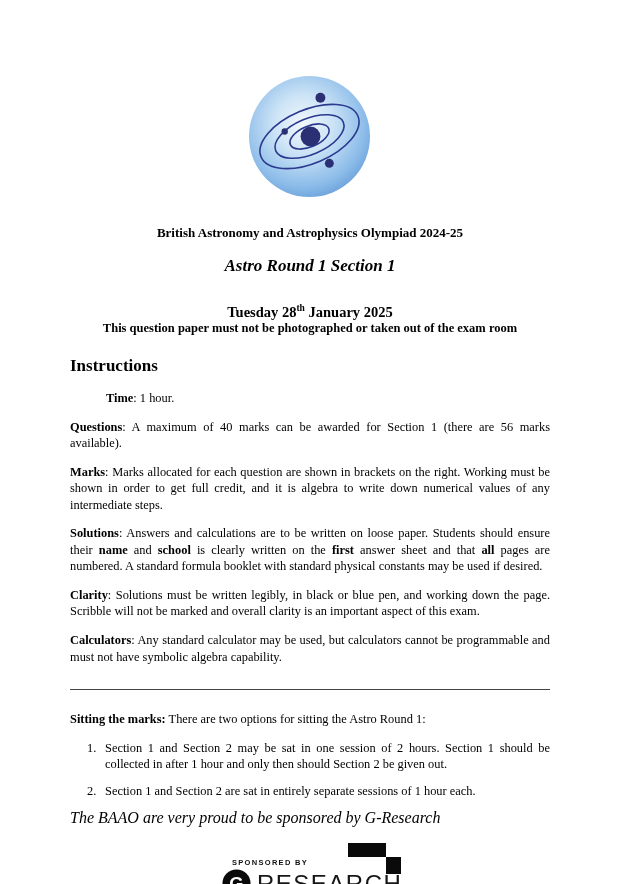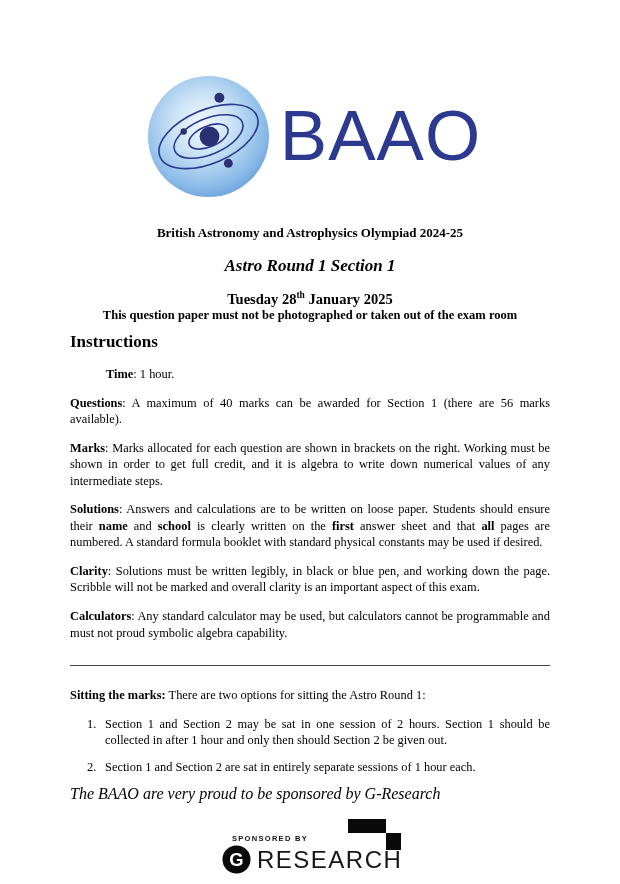--- a/index.html
+++ b/index.html
@@ -41,28 +41,28 @@
     font-size: 19px;
     line-height: 21px;
     margin-top: 6px;
     letter-spacing: 0.2px;
   }
 
   
   .titles { text-align: center; }
   .title-main   { margin-top: 27px; font-size: 13px; font-weight: bold; }
   .title-round  { margin-top: 15px; font-size: 17px; font-weight: bold; font-style: italic; }
-  .title-date   { margin-top: 14px; font-size: 14.5px; font-weight: bold; }
+  .title-date   { margin-top: 27px; font-size: 14.5px; font-weight: bold; }
   .title-date sup { font-size: 9.5px; }
   .warning      { font-size: 12.5px; font-weight: bold; text-align: center; }
 
   
   .content { padding: 0 70px; }
   .instructions-heading {
-    margin-top: 9px;
+    margin-top: 20px;
     font-size: 17px;
     font-weight: bold;
   }
   .para {
     margin-top: 9px;
     font-size: 12.4px;
     line-height: 16.4px;
     text-align: justify;
   }
   .para:first-of-type { margin-top: 14px; margin-left: 36px; }
@@ -135,40 +135,39 @@
         <ellipse cx="62" cy="62" rx="53" ry="27"></ellipse>
         <ellipse cx="62" cy="62" rx="37" ry="18"></ellipse>
         <ellipse cx="62" cy="62" rx="21" ry="10.5"></ellipse>
       </g>
       <circle cx="63" cy="62" r="10" fill="#2b3075"></circle>
       <circle cx="73" cy="23" r="5" fill="#2b3075"></circle>
       <circle cx="37" cy="57" r="3.2" fill="#2b3075"></circle>
       <circle cx="82" cy="89" r="4.5" fill="#2b3075"></circle>
     </svg>
     <div class="wordmark">
-      <div class="wordmark-baao">BAAO</div>
     </div>
   </div>
 
   <div class="titles">
     <div class="title-main">British Astronomy and Astrophysics Olympiad 2024-25</div>
     <div class="title-round">Astro Round 1 Section 1</div>
     <div class="title-date"><span>Tuesday 28</span><sup>th</sup><span> January 2025</span></div>
     <div class="warning">This question paper must not be photographed or taken out of the exam room</div>
   </div>
 
   <div class="content">
     <div class="instructions-heading">Instructions</div>
 
     <p class="para"><span class="seg-b">Time</span><span>: 1 hour.</span></p>
     <p class="para"><span class="seg-b">Questions</span><span>: A maximum of 40 marks can be awarded for Section 1 (there are 56 marks available).</span></p>
     <p class="para"><span class="seg-b">Marks</span><span>: Marks allocated for each question are shown in brackets on the right.  Working must be shown in order to get full credit, and it is algebra to write down numerical values of any intermediate steps.</span></p>
     <p class="para"><span class="seg-b">Solutions</span><span>:  Answers and calculations are to be written on loose paper.  Students should ensure their </span><span class="seg-b">name</span><span> and </span><span class="seg-b">school</span><span> is clearly written on the </span><span class="seg-b">first</span><span> answer sheet and that </span><span class="seg-b">all</span><span> pages are numbered.  A standard formula booklet with standard physical constants may be used if desired.</span></p>
     <p class="para"><span class="seg-b">Clarity</span><span>:  Solutions must be written legibly, in black or blue pen, and working down the page.  Scribble will not be marked and overall clarity is an important aspect of this exam.</span></p>
-    <p class="para"><span class="seg-b">Calculators</span><span>:  Any standard calculator may be used, but calculators cannot be programmable and must not proud symbolic algebra capability.</span></p>
+    <p class="para"><span class="seg-b">Calculators</span><span>:  Any standard calculator may be used, but calculators cannot be programmable and must not have symbolic algebra capability.</span></p>
 
     <hr class="rule">
 
     <p class="sitting-intro"><span class="seg-b">Sitting the marks:</span><span> There are two options for sitting the Astro Round 1:</span></p>
 
     <div class="olist">
       <div class="olist-item">
         <span class="olist-num">1.</span>
         <span class="olist-text">Section 1 and Section 2 may be sat in one session of 2 hours.  Section 1 should be collected in after 1 hour and only then should Section 2 be given out.</span>
       </div>

